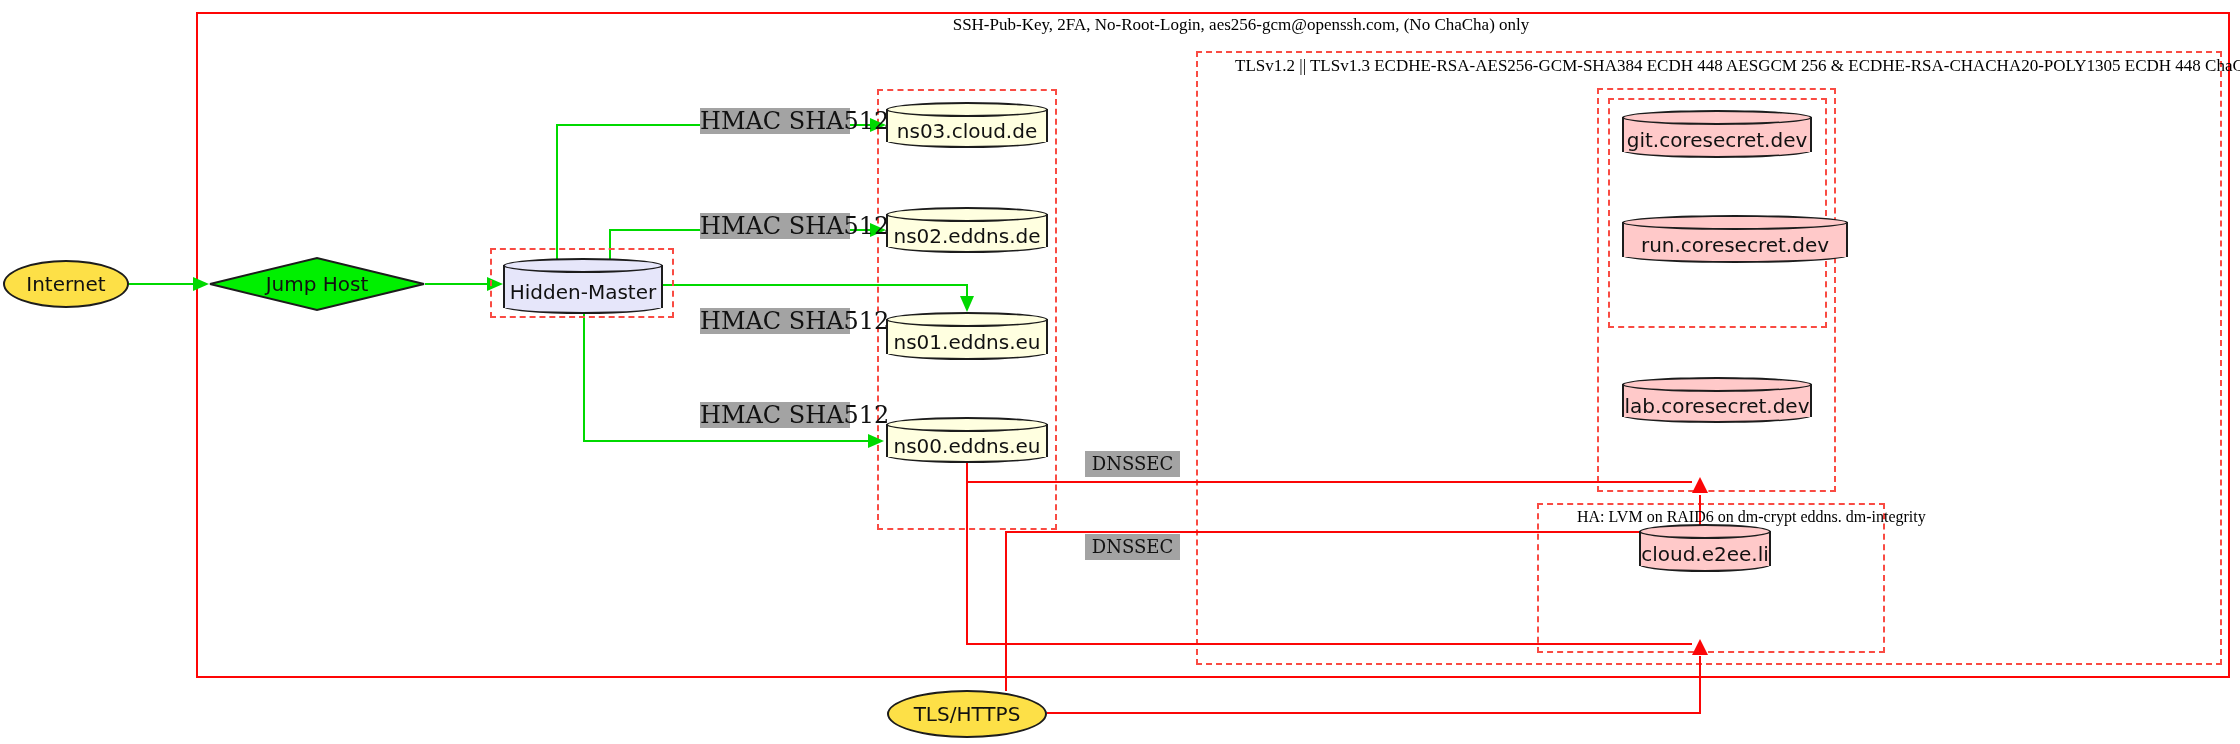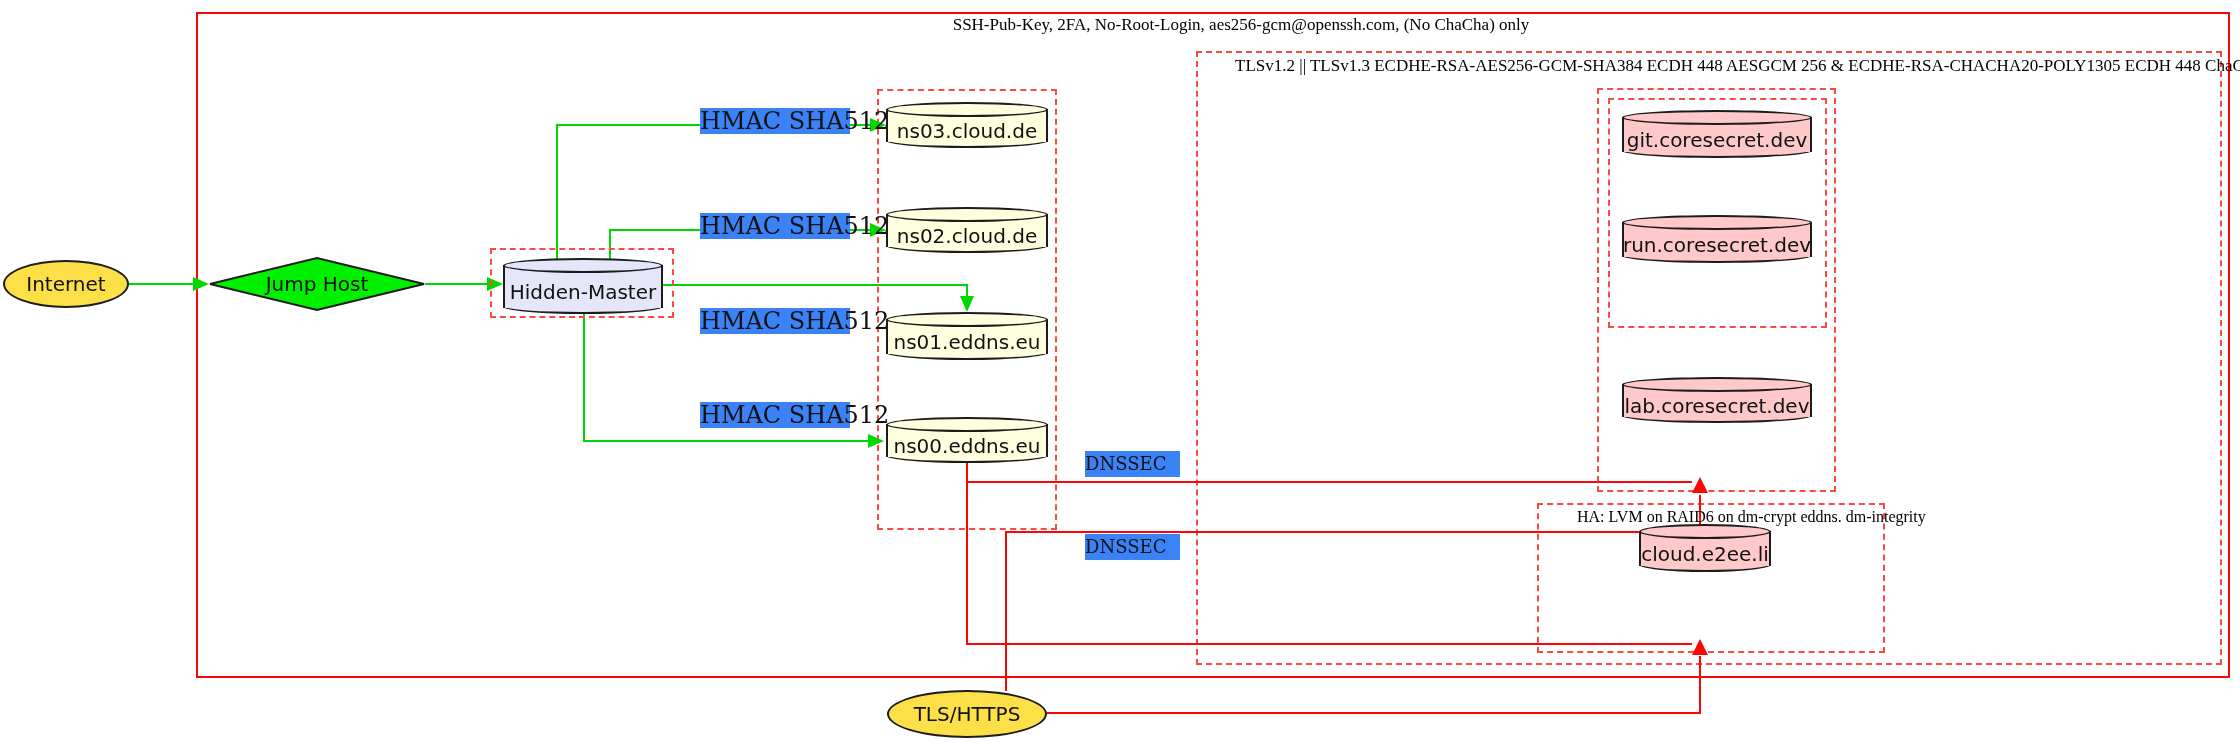--- a/index.html
+++ b/index.html
@@ -21,21 +21,21 @@
   .green { background:#00d900; }
   .red   { background:#fb0607; }
 
   
   .ar { position:absolute; width:0; height:0; }
   .ar.r { border-top:7px solid transparent; border-bottom:7px solid transparent; border-left:16px solid #00d900; }
   .ar.d { border-left:7px solid transparent; border-right:7px solid transparent; border-top:16px solid #00d900; }
   .ar.u { border-left:8px solid transparent; border-right:8px solid transparent; border-bottom:16px solid #fb0607; }
 
   
-  .elabel { position:absolute; background:#3b82f6; color:#111; text-align:left;
+  .elabel { position:absolute; background:#a3a3a3; color:#111; text-align:center;
             font-family:"DejaVu Serif","Liberation Serif",serif; font-size:24px; line-height:26px;
             white-space:nowrap; }
   .elabel.small { font-size:18px; }
 
   
   .cyl { position:absolute; }
   .cyl::before { content:""; position:absolute; left:0; right:0; top:7px; bottom:6px;
                  background:var(--fill); border-left:2px solid #1c1c1c; border-right:2px solid #1c1c1c;
                  box-sizing:border-box; z-index:1; }
   .cyl::after  { content:""; position:absolute; left:0; right:0; top:0; height:15px; border-radius:50%;
@@ -135,39 +135,39 @@
       <div class="lbl">Hidden-Master</div>
     </div>
 
     <div class="cyl" style="--fill:#ffffe0; left:886px; top:102px; width:162px; height:46px; z-index:4;">
       <div class="bot"></div>
       <div class="lbl">ns03.cloud.de</div>
     </div>
 
     <div class="cyl" style="--fill:#ffffe0; left:886px; top:207px; width:162px; height:46px; z-index:4;">
       <div class="bot"></div>
-      <div class="lbl">ns02.cloud.de</div>
+      <div class="lbl">ns02.eddns.de</div>
     </div>
 
     <div class="cyl" style="--fill:#ffffe0; left:886px; top:312px; width:162px; height:48px; z-index:4;">
       <div class="bot"></div>
       <div class="lbl">ns01.eddns.eu</div>
     </div>
 
     <div class="cyl" style="--fill:#ffffe0; left:886px; top:417px; width:162px; height:46px; z-index:4;">
       <div class="bot"></div>
       <div class="lbl">ns00.eddns.eu</div>
     </div>
 
     <div class="cyl" style="--fill:#ffc9c9; left:1622px; top:110px; width:190px; height:48px; z-index:4;">
       <div class="bot"></div>
       <div class="lbl">git.coresecret.dev</div>
     </div>
 
-    <div class="cyl" style="--fill:#ffc9c9; left:1622px; top:215px; width:190px; height:48px; z-index:4;">
+    <div class="cyl" style="--fill:#ffc9c9; left:1622px; top:215px; width:226px; height:48px; z-index:4;">
       <div class="bot"></div>
       <div class="lbl">run.coresecret.dev</div>
     </div>
 
     <div class="cyl" style="--fill:#ffc9c9; left:1622px; top:377px; width:190px; height:46px; z-index:4;">
       <div class="bot"></div>
       <div class="lbl">lab.coresecret.dev</div>
     </div>
 
     <div class="cyl" style="--fill:#ffc9c9; left:1639px; top:524px; width:132px; height:48px; z-index:4;">

